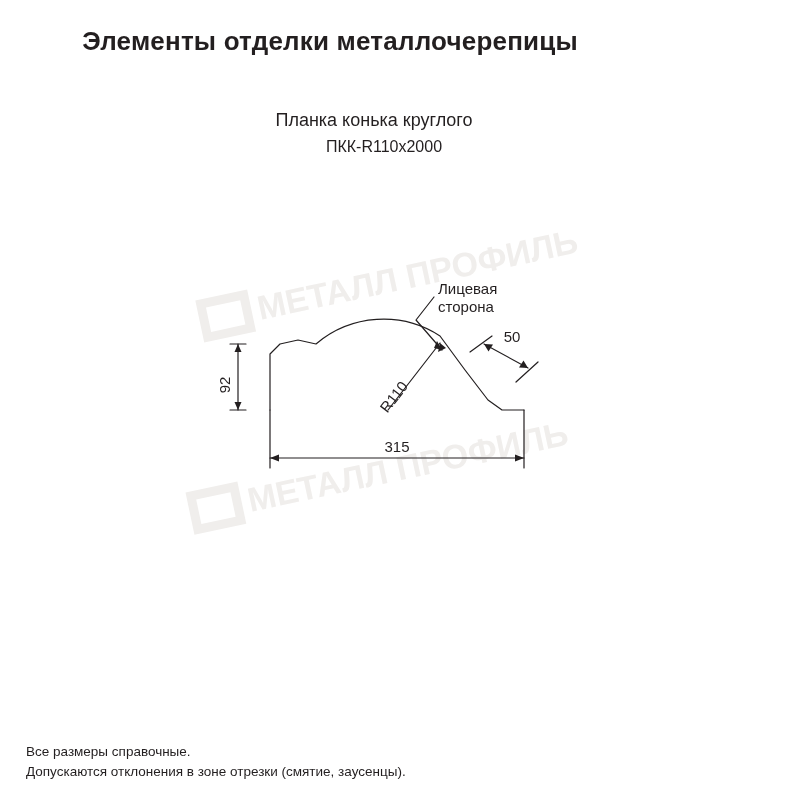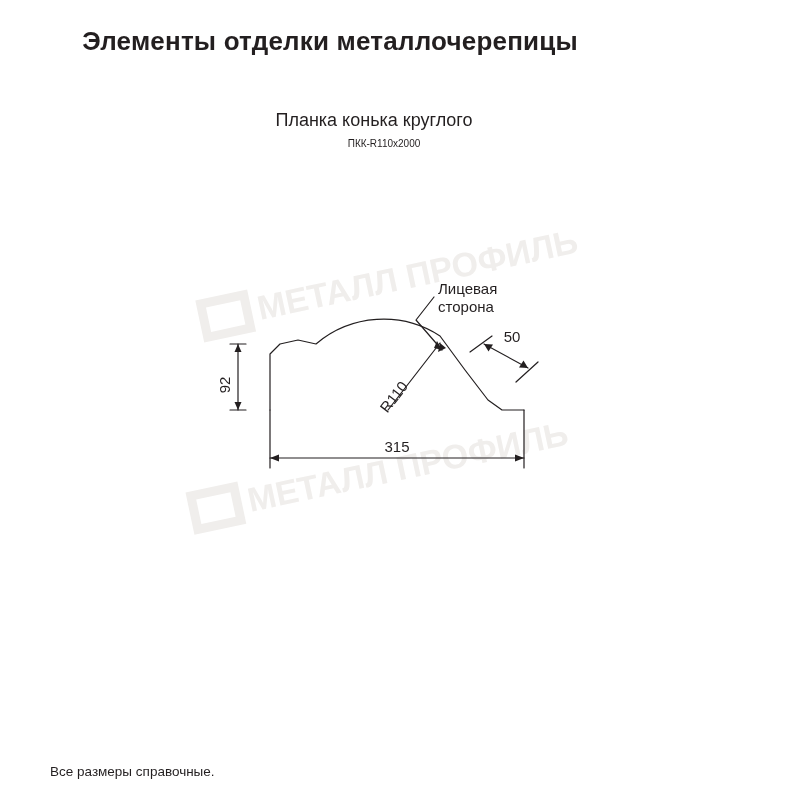--- a/index.html
+++ b/index.html
@@ -38,21 +38,21 @@
     text-align: center;
     font-size: 18px;
     color: #231f20;
   }
   .code {
     position: absolute;
     top: 138px;
     left: 0;
     width: 768px;
     text-align: center;
-    font-size: 10px;
+    font-size: 16px;
     color: #231f20;
   }
   .drawing {
     position: absolute;
     top: 210px;
     left: 120px;
     width: 560px;
     height: 330px;
   }
   .drawing svg {
@@ -67,21 +67,21 @@
     pointer-events: none;
   }
   .footer {
     position: absolute;
     left: 26px;
     bottom: 18px;
     font-size: 13.5px;
     line-height: 20px;
     color: #231f20;
   }
-  .footer div { white-space: nowrap; margin-left: 24px; }
+  .footer div { white-space: nowrap; }
 </style>
 </head>
 <body>
 
 <div class="page">
 
   <div class="title">Элементы отделки металлочерепицы</div>
   <div class="subtitle">Планка конька круглого</div>
   <div class="code">ПКК-R110x2000</div>
 
@@ -136,15 +136,16 @@
         <text x="392" y="132" text-anchor="middle">50</text>
         <text x="277" y="242" text-anchor="middle">315</text>
         <text x="318" y="84">Лицевая</text>
         <text x="318" y="102">сторона</text>
       </g>
     </svg>
   </div>
 
   <div class="footer">
     <div>Все размеры справочные.</div>
+    <div>Допускаются отклонения в зоне отрезки (смятие, заусенцы).</div>
   </div>
 
 </div>
 
 </body></html>

